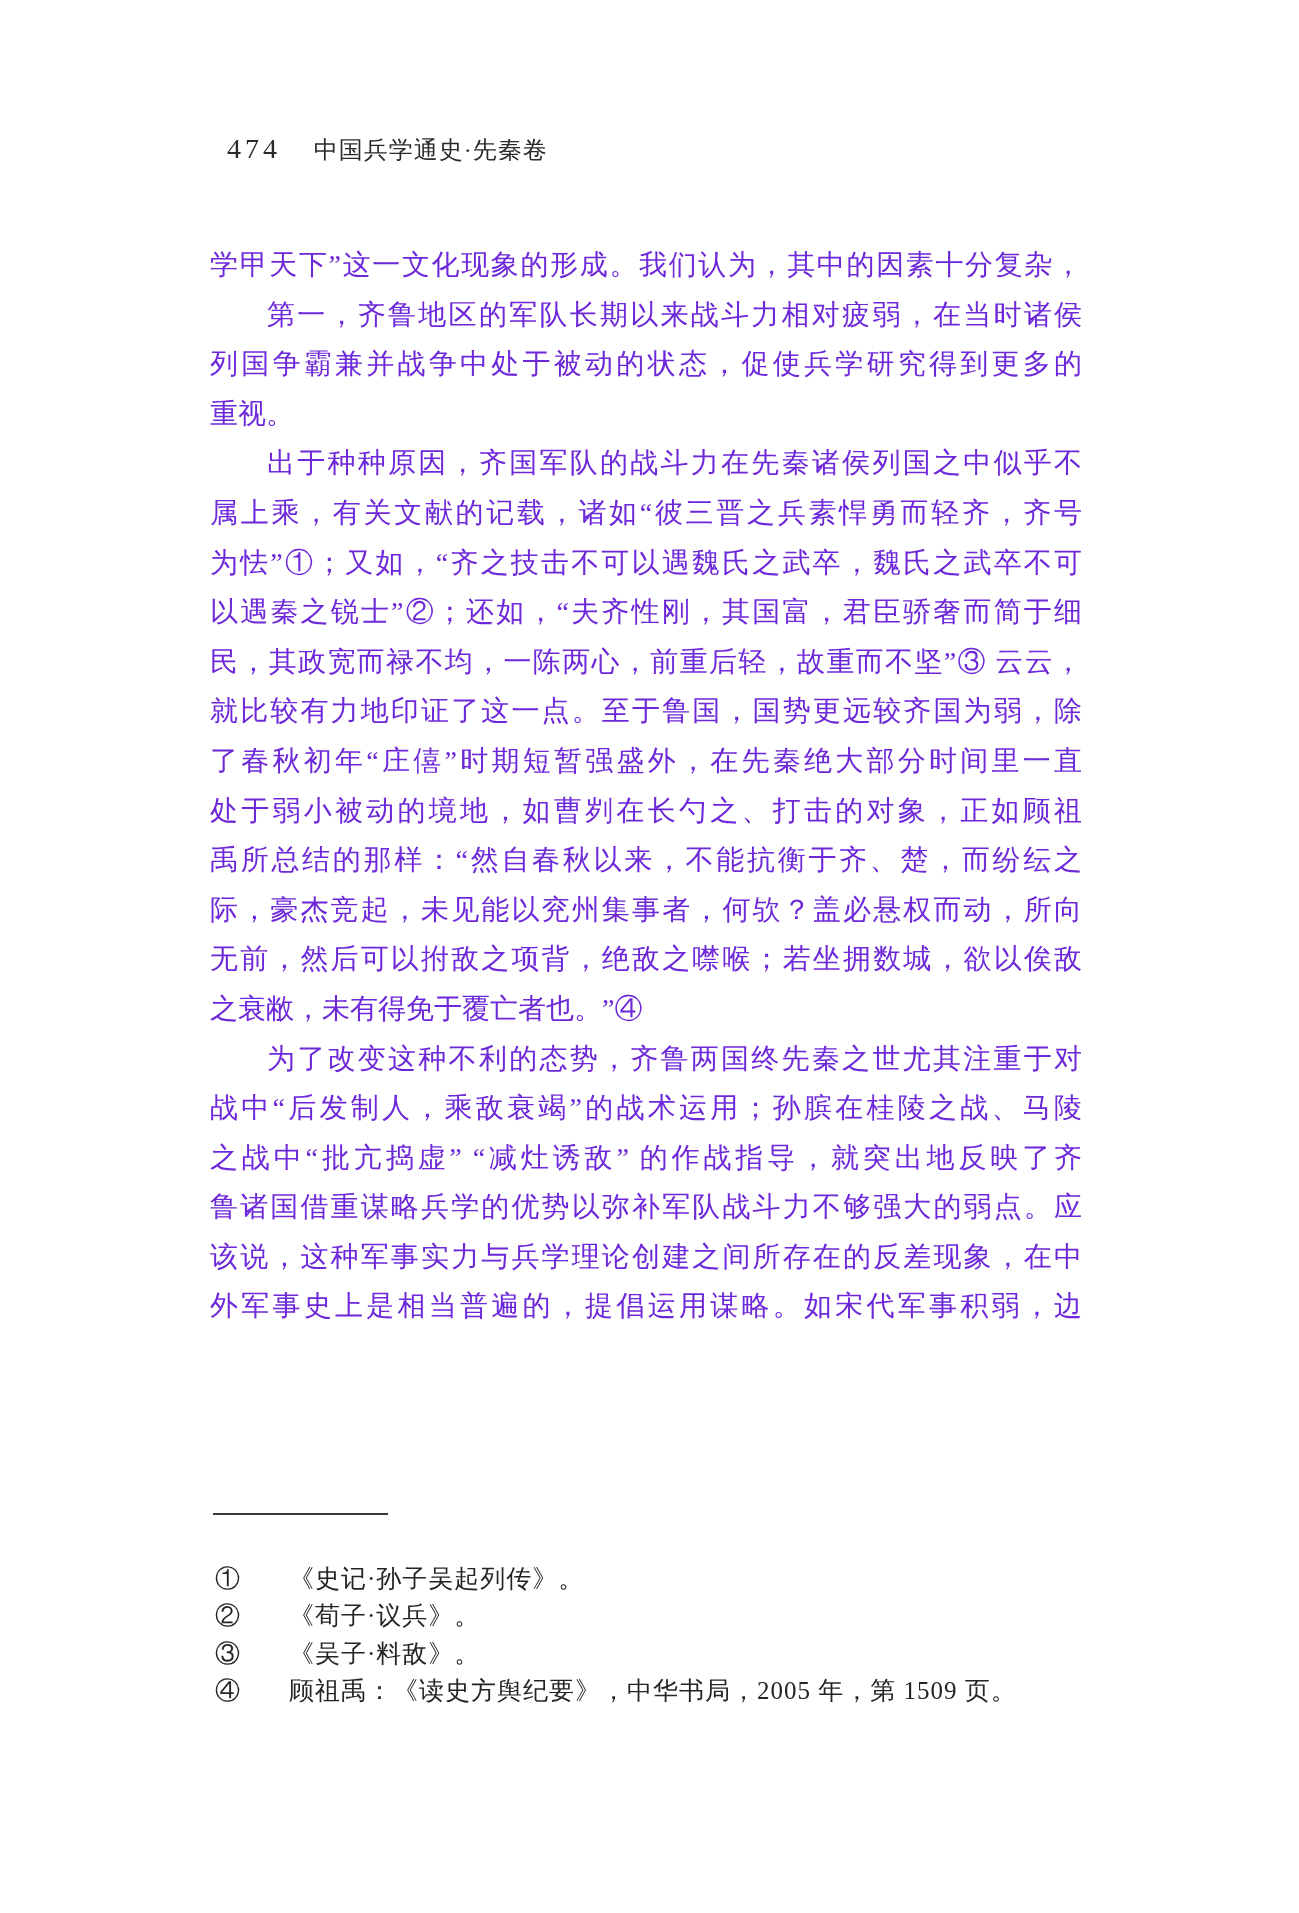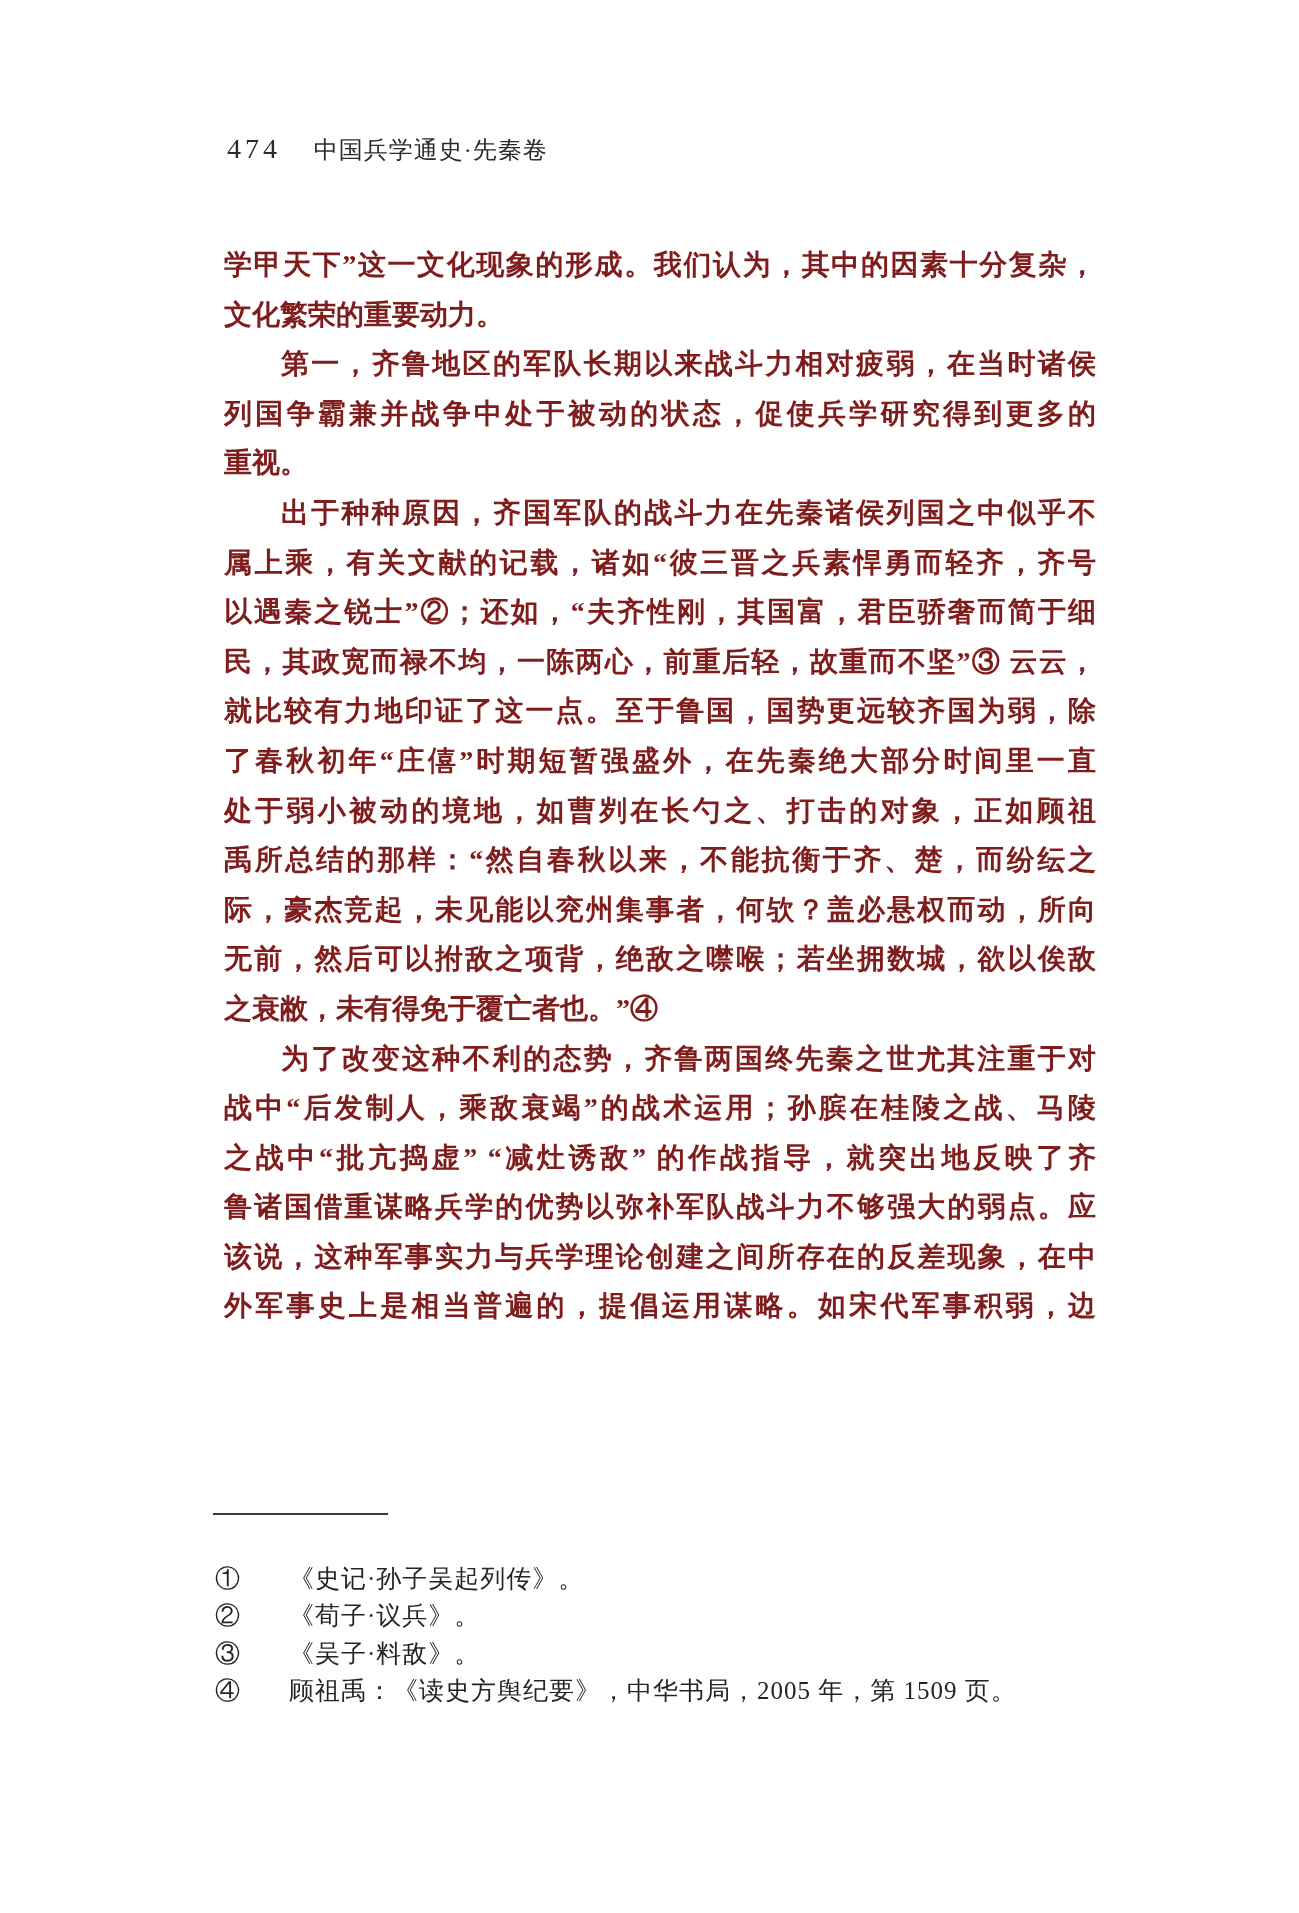--- a/index.html
+++ b/index.html
@@ -27,27 +27,26 @@
     font-size: 28px;
   }
   .book-title {
     display: inline-block;
     margin-left: 26px;
     font-size: 24px;
     letter-spacing: 1px;
   }
   .body-text {
     position: absolute;
-    left: 224px;
+    left: 210px;
     top: 240px;
     width: 872px;
     font-size: 28px;
     line-height: 49.6px;
-    color: #7f1d1d;
-    font-weight: bold;
+    color: #6d28d9;
   }
   .line {
     height: 49.6px;
     overflow: hidden;
     text-align: justify;
     text-align-last: justify;
     text-justify: inter-character;
   }
   .line.short {
     text-align: left;
@@ -89,26 +88,26 @@
 <div class="page">
 
   <header class="page-header">
     <span class="page-number">474</span>
     <span class="book-title">中国兵学通史·先秦卷</span>
   </header>
 
   <main class="body-text">
 
   <div class="line">学甲天下”这一文化现象的形成。我们认为，其中的因素十分复杂，</div>
-      <div class="line short">文化繁荣的重要动力。</div>
       <div class="line indent">第一，齐鲁地区的军队长期以来战斗力相对疲弱，在当时诸侯</div>
       <div class="line">列国争霸兼并战争中处于被动的状态，促使兵学研究得到更多的</div>
       <div class="line short">重视。</div>
       <div class="line indent">出于种种原因，齐国军队的战斗力在先秦诸侯列国之中似乎不</div>
       <div class="line">属上乘，有关文献的记载，诸如“彼三晋之兵素悍勇而轻齐，齐号</div>
+      <div class="line">为怯”①；又如，“齐之技击不可以遇魏氏之武卒，魏氏之武卒不可</div>
       <div class="line">以遇秦之锐士”②；还如，“夫齐性刚，其国富，君臣骄奢而简于细</div>
       <div class="line">民，其政宽而禄不均，一陈两心，前重后轻，故重而不坚”③ 云云，</div>
       <div class="line">就比较有力地印证了这一点。至于鲁国，国势更远较齐国为弱，除</div>
       <div class="line">了春秋初年“庄僖”时期短暂强盛外，在先秦绝大部分时间里一直</div>
       <div class="line">处于弱小被动的境地，如曹刿在长勺之、打击的对象，正如顾祖</div>
       <div class="line">禹所总结的那样：“然自春秋以来，不能抗衡于齐、楚，而纷纭之</div>
       <div class="line">际，豪杰竞起，未见能以兖州集事者，何欤？盖必悬权而动，所向</div>
       <div class="line">无前，然后可以拊敌之项背，绝敌之噤喉；若坐拥数城，欲以俟敌</div>
       <div class="line short">之衰敝，未有得免于覆亡者也。”④</div>
       <div class="line indent">为了改变这种不利的态势，齐鲁两国终先秦之世尤其注重于对</div>

